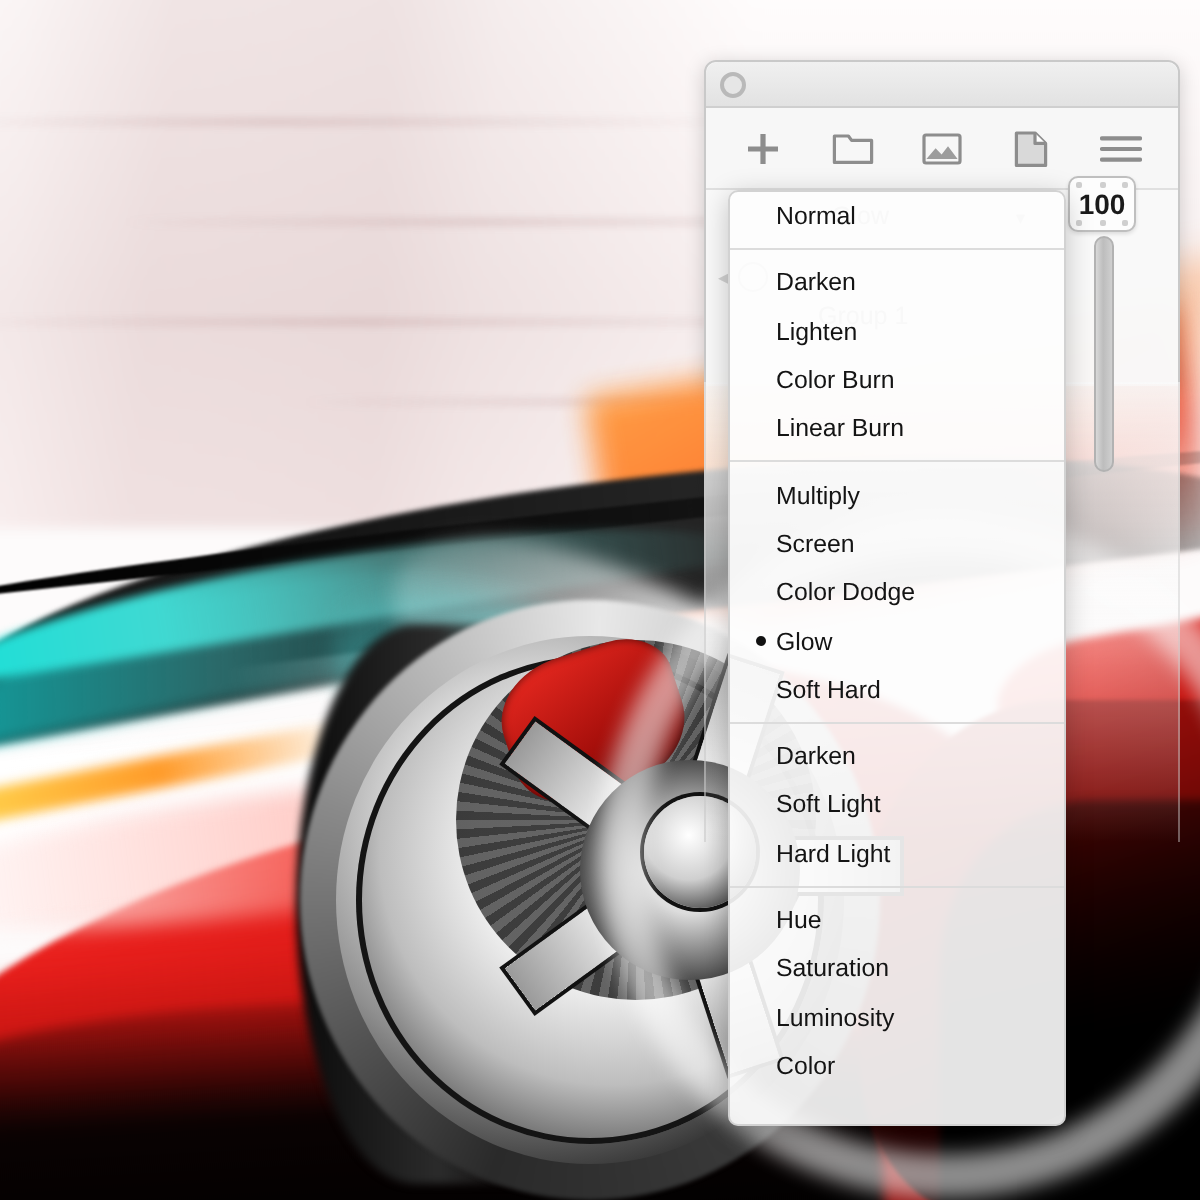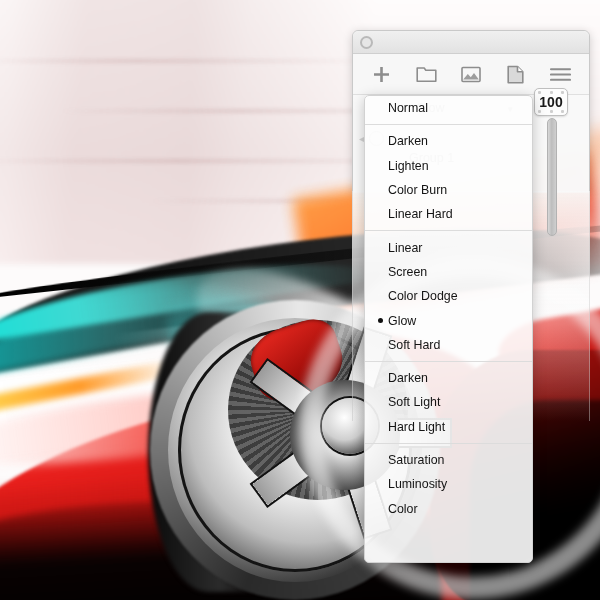--- a/index.html
+++ b/index.html
@@ -331,25 +331,25 @@
       <div class="mitem">
         <span>Darken</span>
       </div>
       <div class="mitem">
         <span>Lighten</span>
       </div>
       <div class="mitem">
         <span>Color Burn</span>
       </div>
       <div class="mitem">
-        <span>Linear Hard</span>
+        <span>Linear Burn</span>
       </div>
       <div class="msep"></div>
       <div class="mitem">
-        <span>Linear</span>
+        <span>Multiply</span>
       </div>
       <div class="mitem">
         <span>Screen</span>
       </div>
       <div class="mitem">
         <span>Color Dodge</span>
       </div>
       <div class="mitem">
         <span class="bullet"></span>
         <span>Glow</span>
@@ -362,20 +362,23 @@
         <span>Darken</span>
       </div>
       <div class="mitem">
         <span>Soft Light</span>
       </div>
       <div class="mitem">
         <span>Hard Light</span>
       </div>
       <div class="msep"></div>
       <div class="mitem">
+        <span>Hue</span>
+      </div>
+      <div class="mitem">
         <span>Saturation</span>
       </div>
       <div class="mitem">
         <span>Luminosity</span>
       </div>
       <div class="mitem">
         <span>Color</span>
       </div>
     </div>
 

